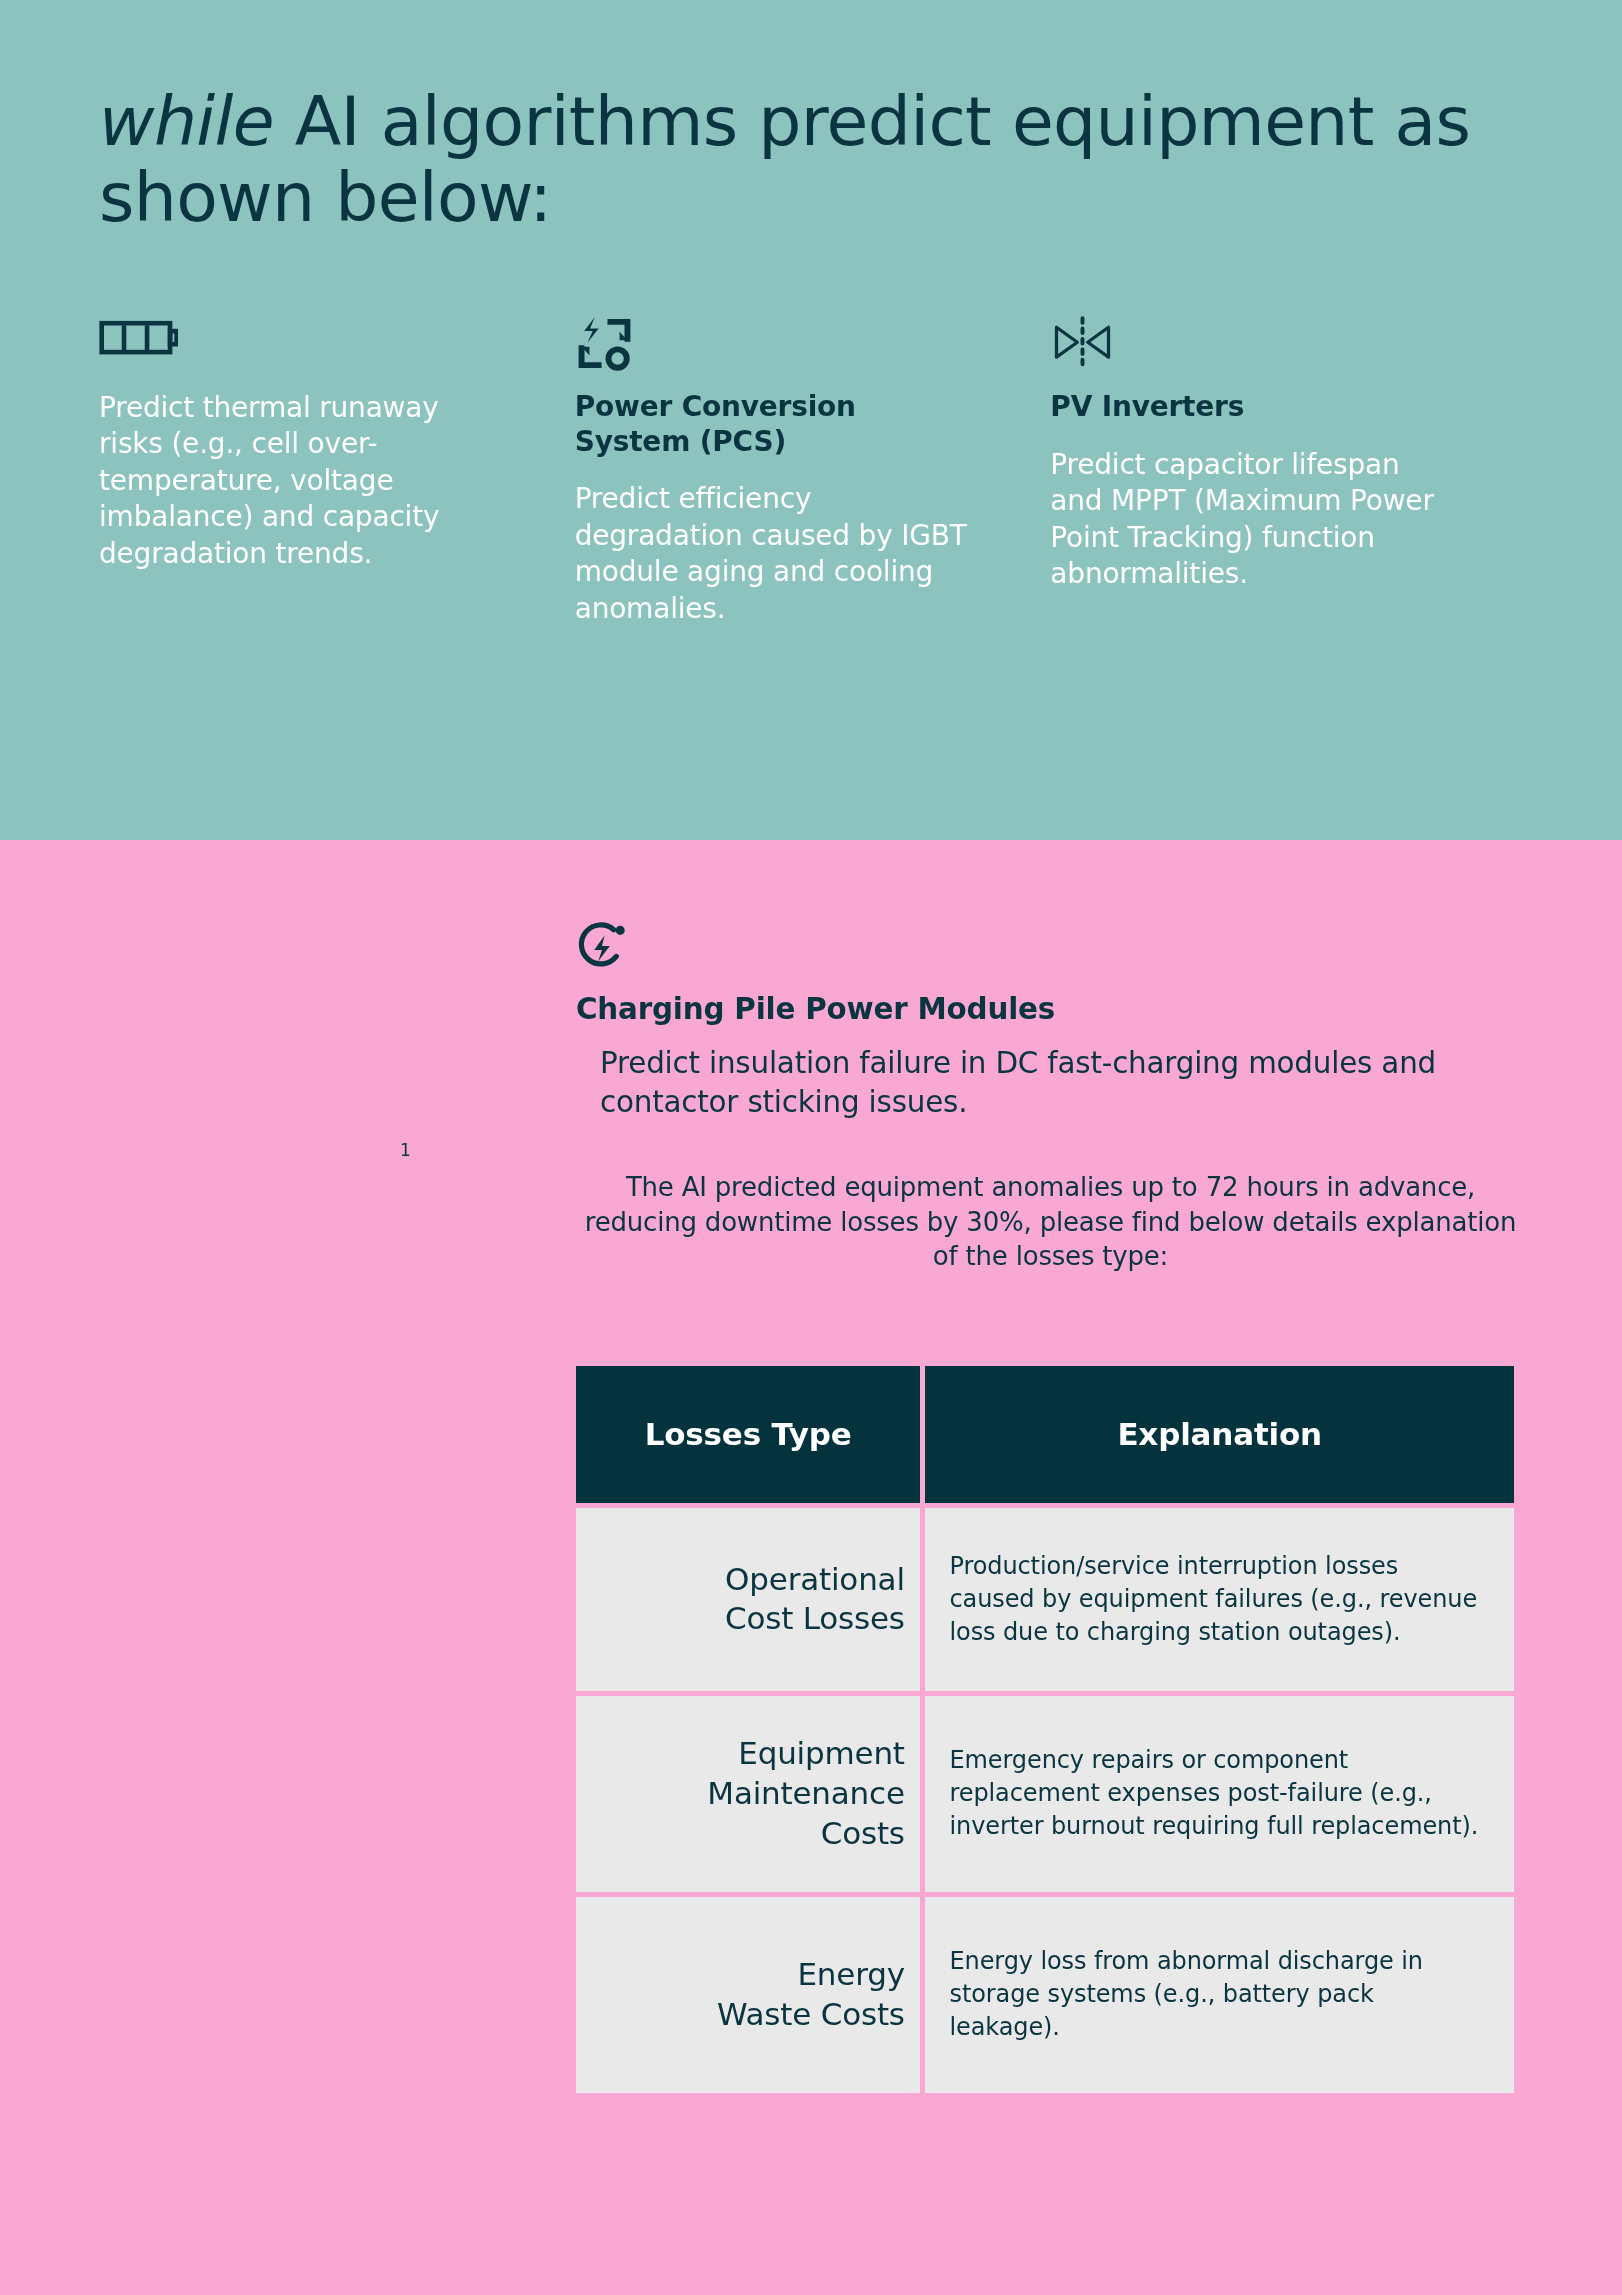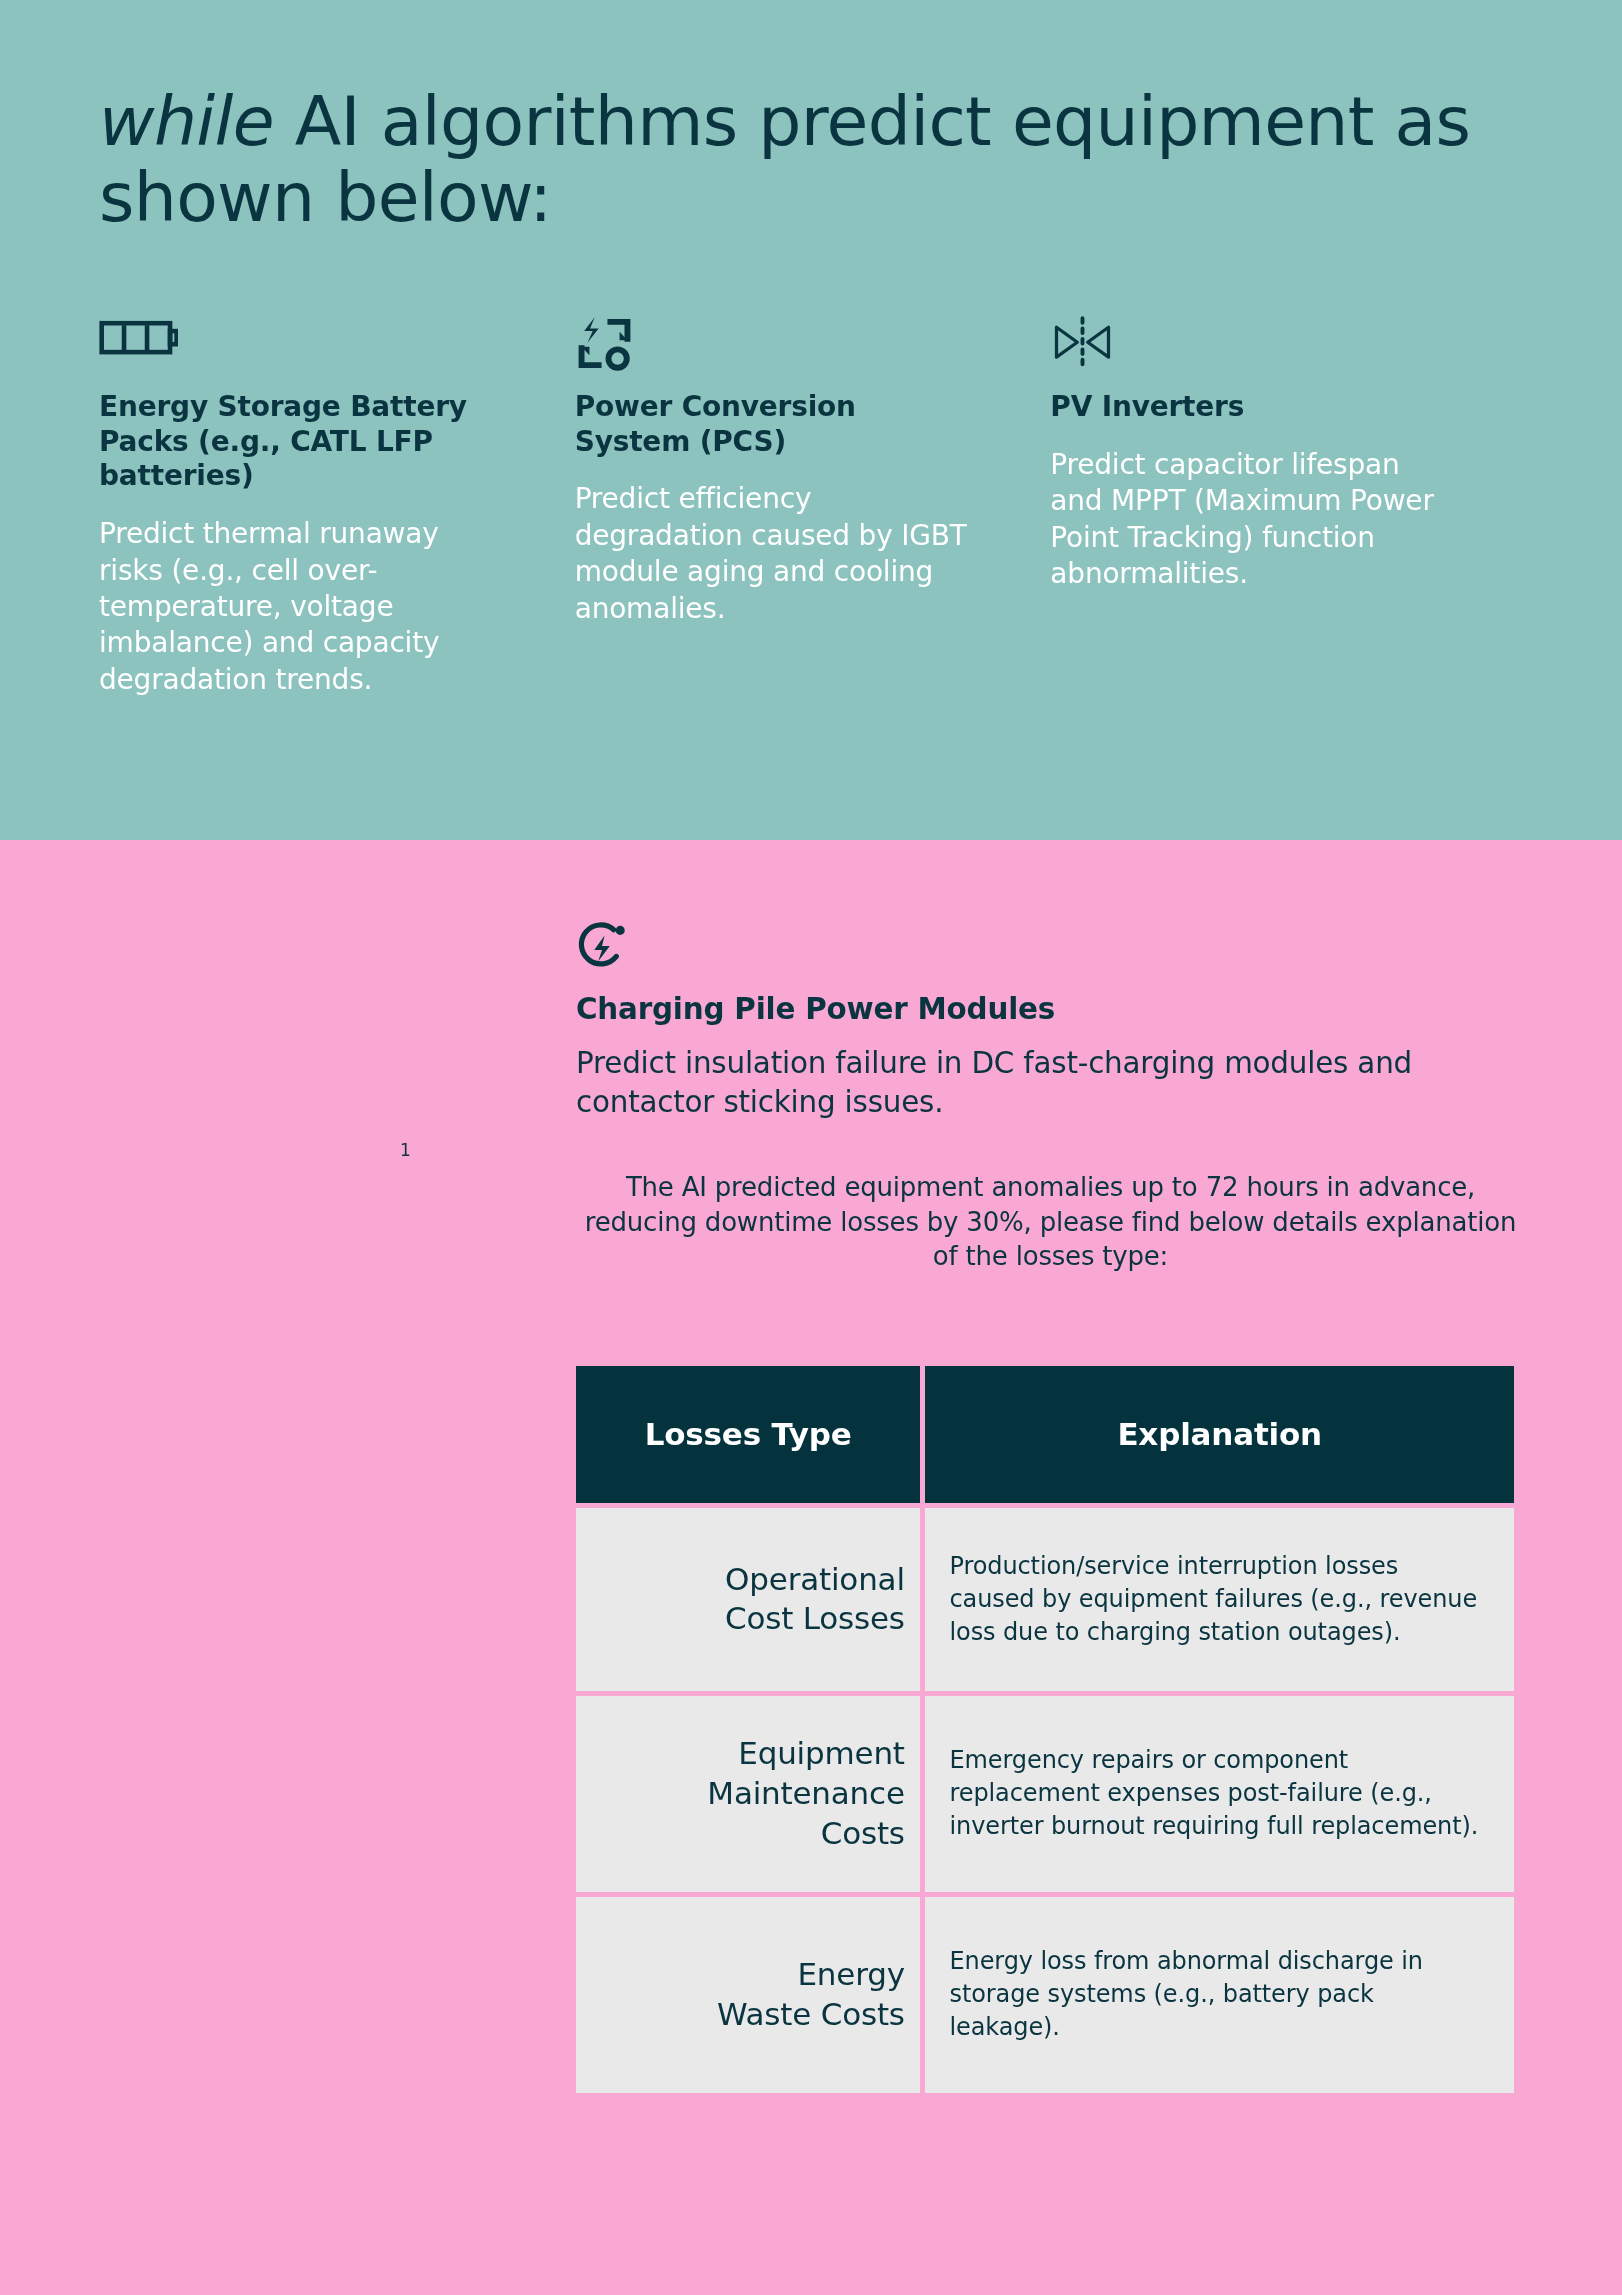--- a/index.html
+++ b/index.html
@@ -46,20 +46,21 @@
   }
   .lower { position:absolute; left:576px; top:920px; width:949px; }
   .lower-icon { height:52px; margin-bottom:19.6px; }
   .lower-title {
     font-size:29.4px; font-weight:700; color:#0A3540; letter-spacing:-0.2px;
     margin-bottom:18.3px;
   }
   .lower-body {
     font-size:29.4px; line-height:1.33; color:#0A3540; letter-spacing:-0.2px;
     margin-bottom:48px;
+    margin-left:24px;
   }
   .lower-body2 {
     font-size:26px; line-height:1.33; color:#0A3540; letter-spacing:-0.2px;text-align:center;
   }
 
   
   .ltable {
     position:absolute; left:576px; top:1366px; width:948px;
     border-collapse:separate; border-spacing:5.2px 5.2px;
     margin-left:-5.2px; margin-top:-5.2px;
@@ -104,21 +105,20 @@
 
       <div class="col">
         <div class="col-icon">
           <svg width="79" height="46" viewBox="0 0 120 70">
             <rect x="4" y="14" width="104" height="44" fill="none" stroke="#0A3540" stroke-width="7"></rect>
             <line x1="38" y1="17" x2="38" y2="55" stroke="#0A3540" stroke-width="7"></line>
             <line x1="73" y1="17" x2="73" y2="55" stroke="#0A3540" stroke-width="7"></line>
             <rect x="108" y="26" width="10" height="20" fill="none" stroke="#0A3540" stroke-width="7"></rect>
           </svg>
         </div>
-        <div class="col-title">Energy Storage Battery Packs (e.g., CATL LFP batteries)</div>
         <div class="col-body">Predict thermal runaway risks (e.g., cell over-temperature, voltage imbalance) and capacity degradation trends.</div>
       </div>
 
       <div class="col">
         <div class="col-icon">
           <svg width="59" height="59" viewBox="0 0 90 90">
             <path d="M30 5 L14 26 L27 26 L19 44 L36 22 L23 22 Z" fill="#0A3540"></path>
             <path d="M54 12 L80 12 L80 38" fill="none" stroke="#0A3540" stroke-width="9" stroke-linecap="square"></path>
             <path d="M68 27 L80 40 L68 40" fill="#0A3540"></path>
             <path d="M36 78 L10 78 L10 52" fill="none" stroke="#0A3540" stroke-width="9" stroke-linecap="square"></path>

